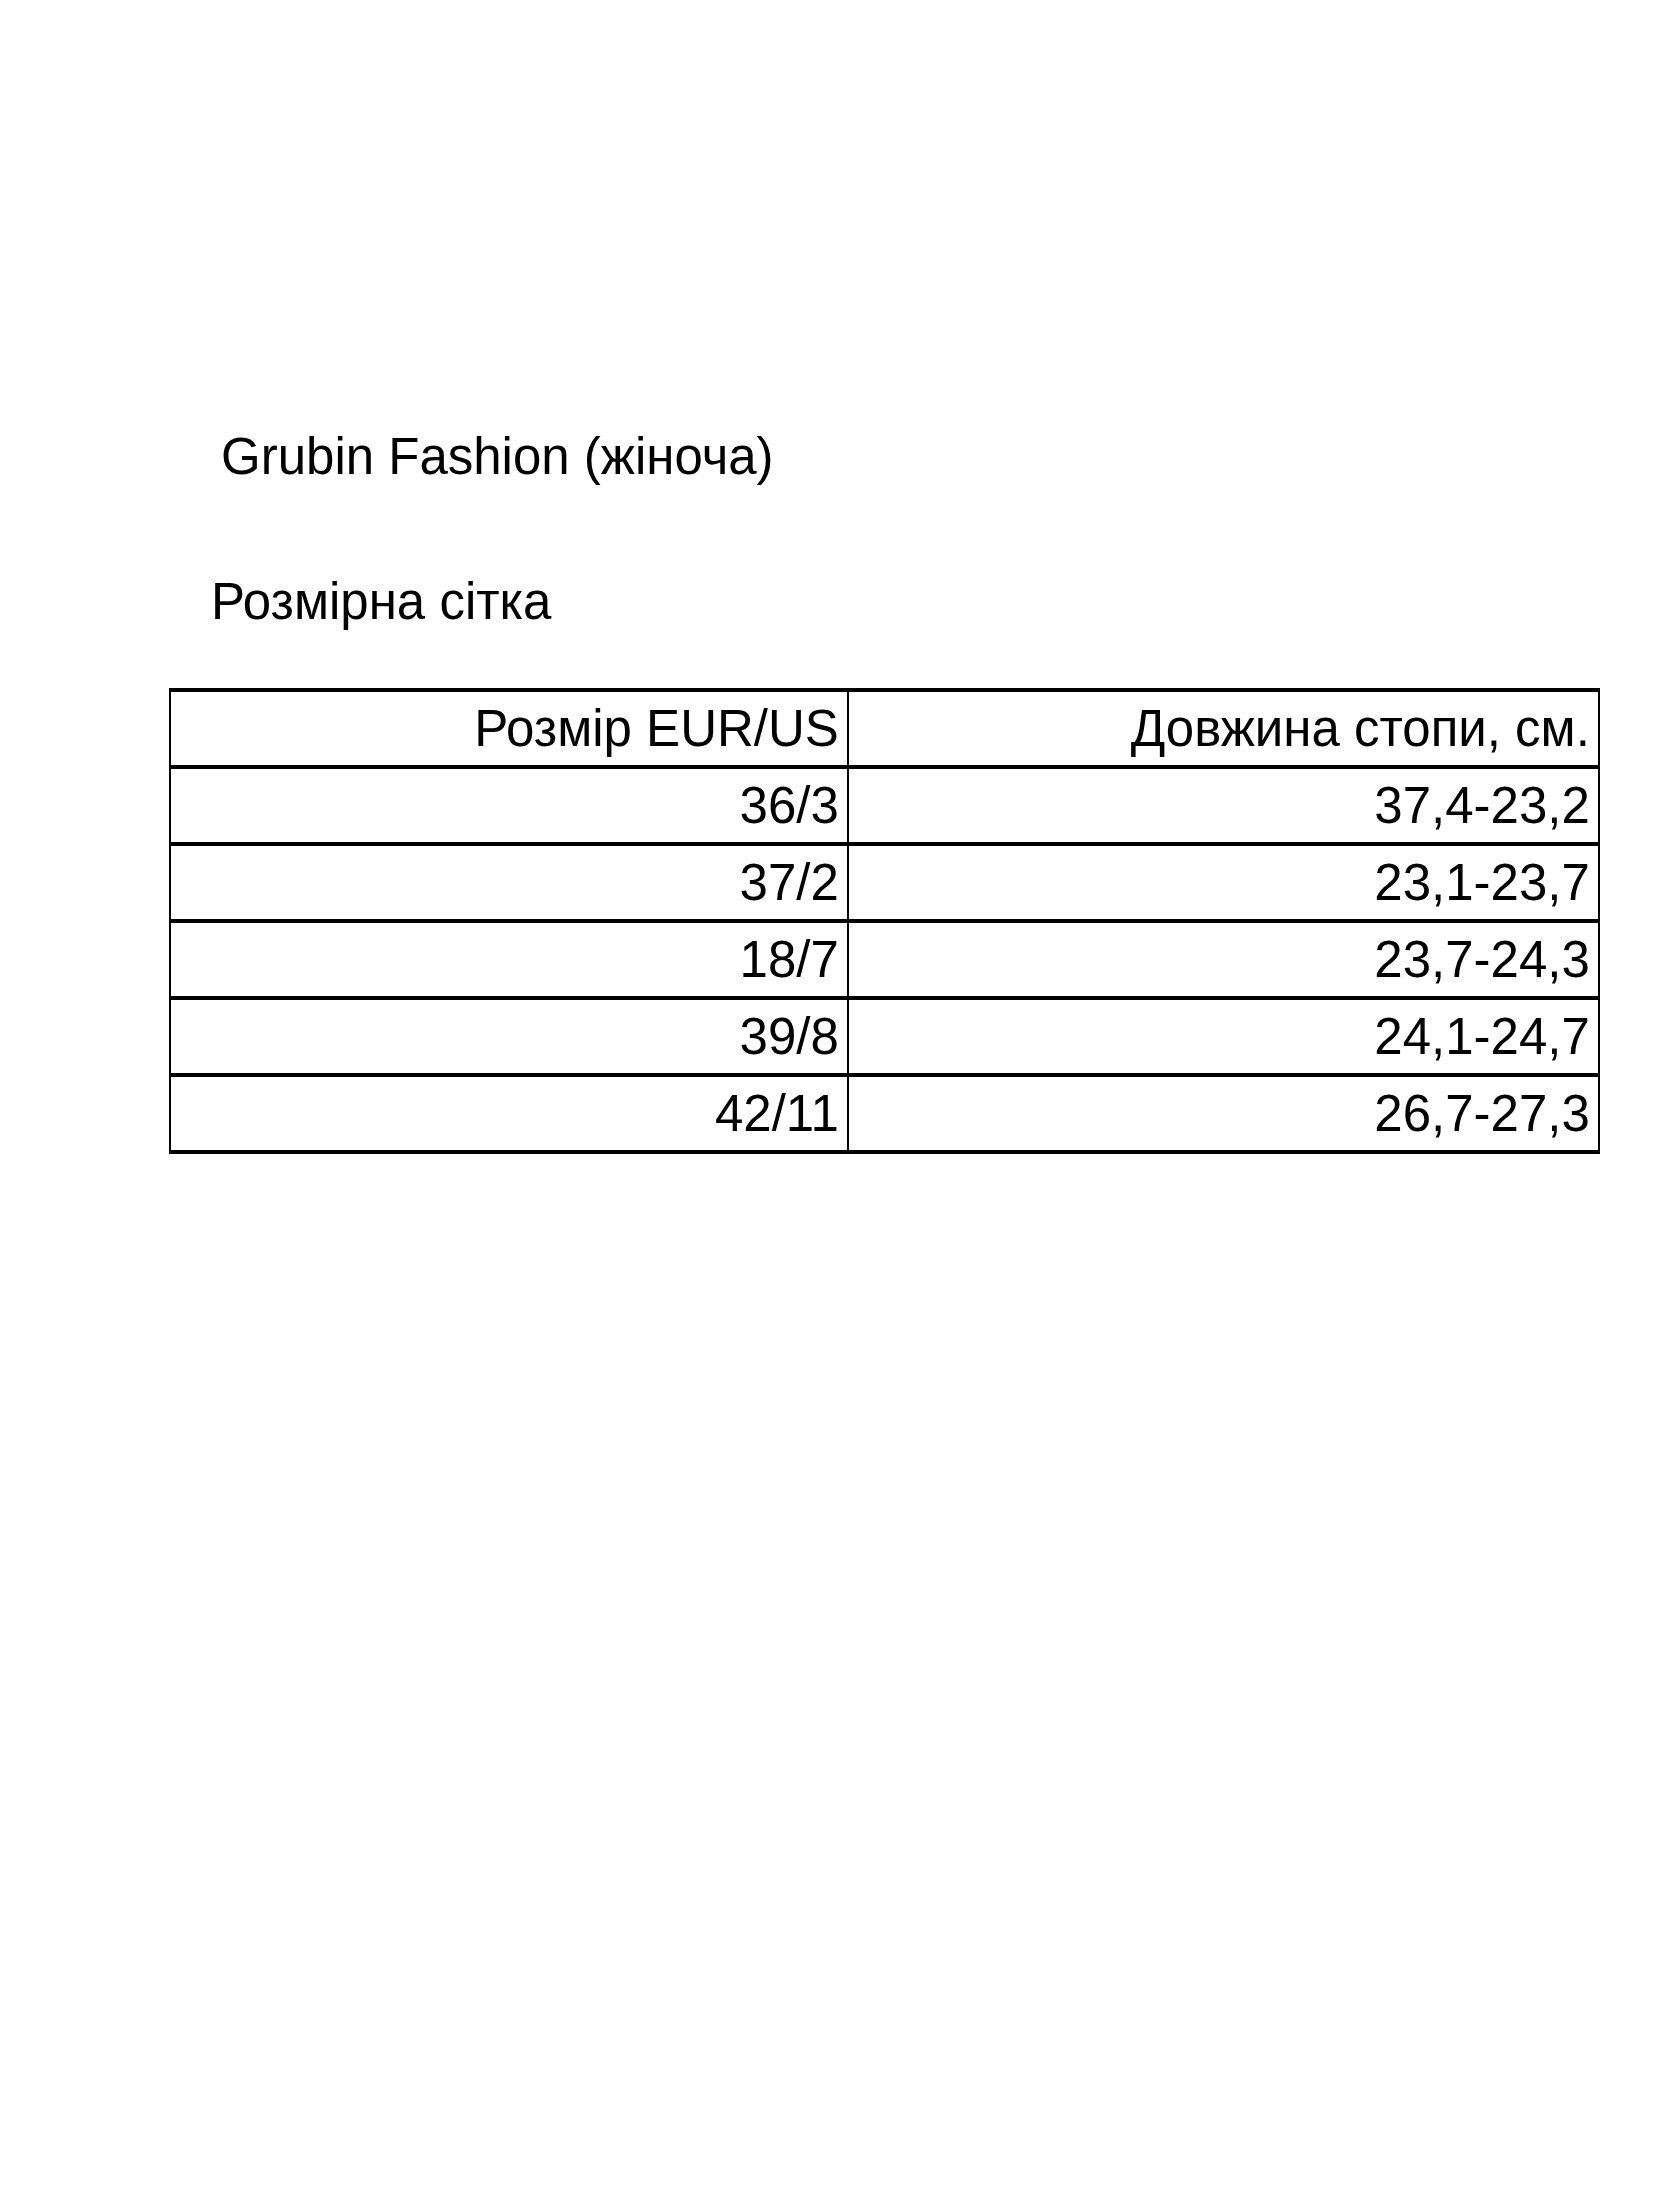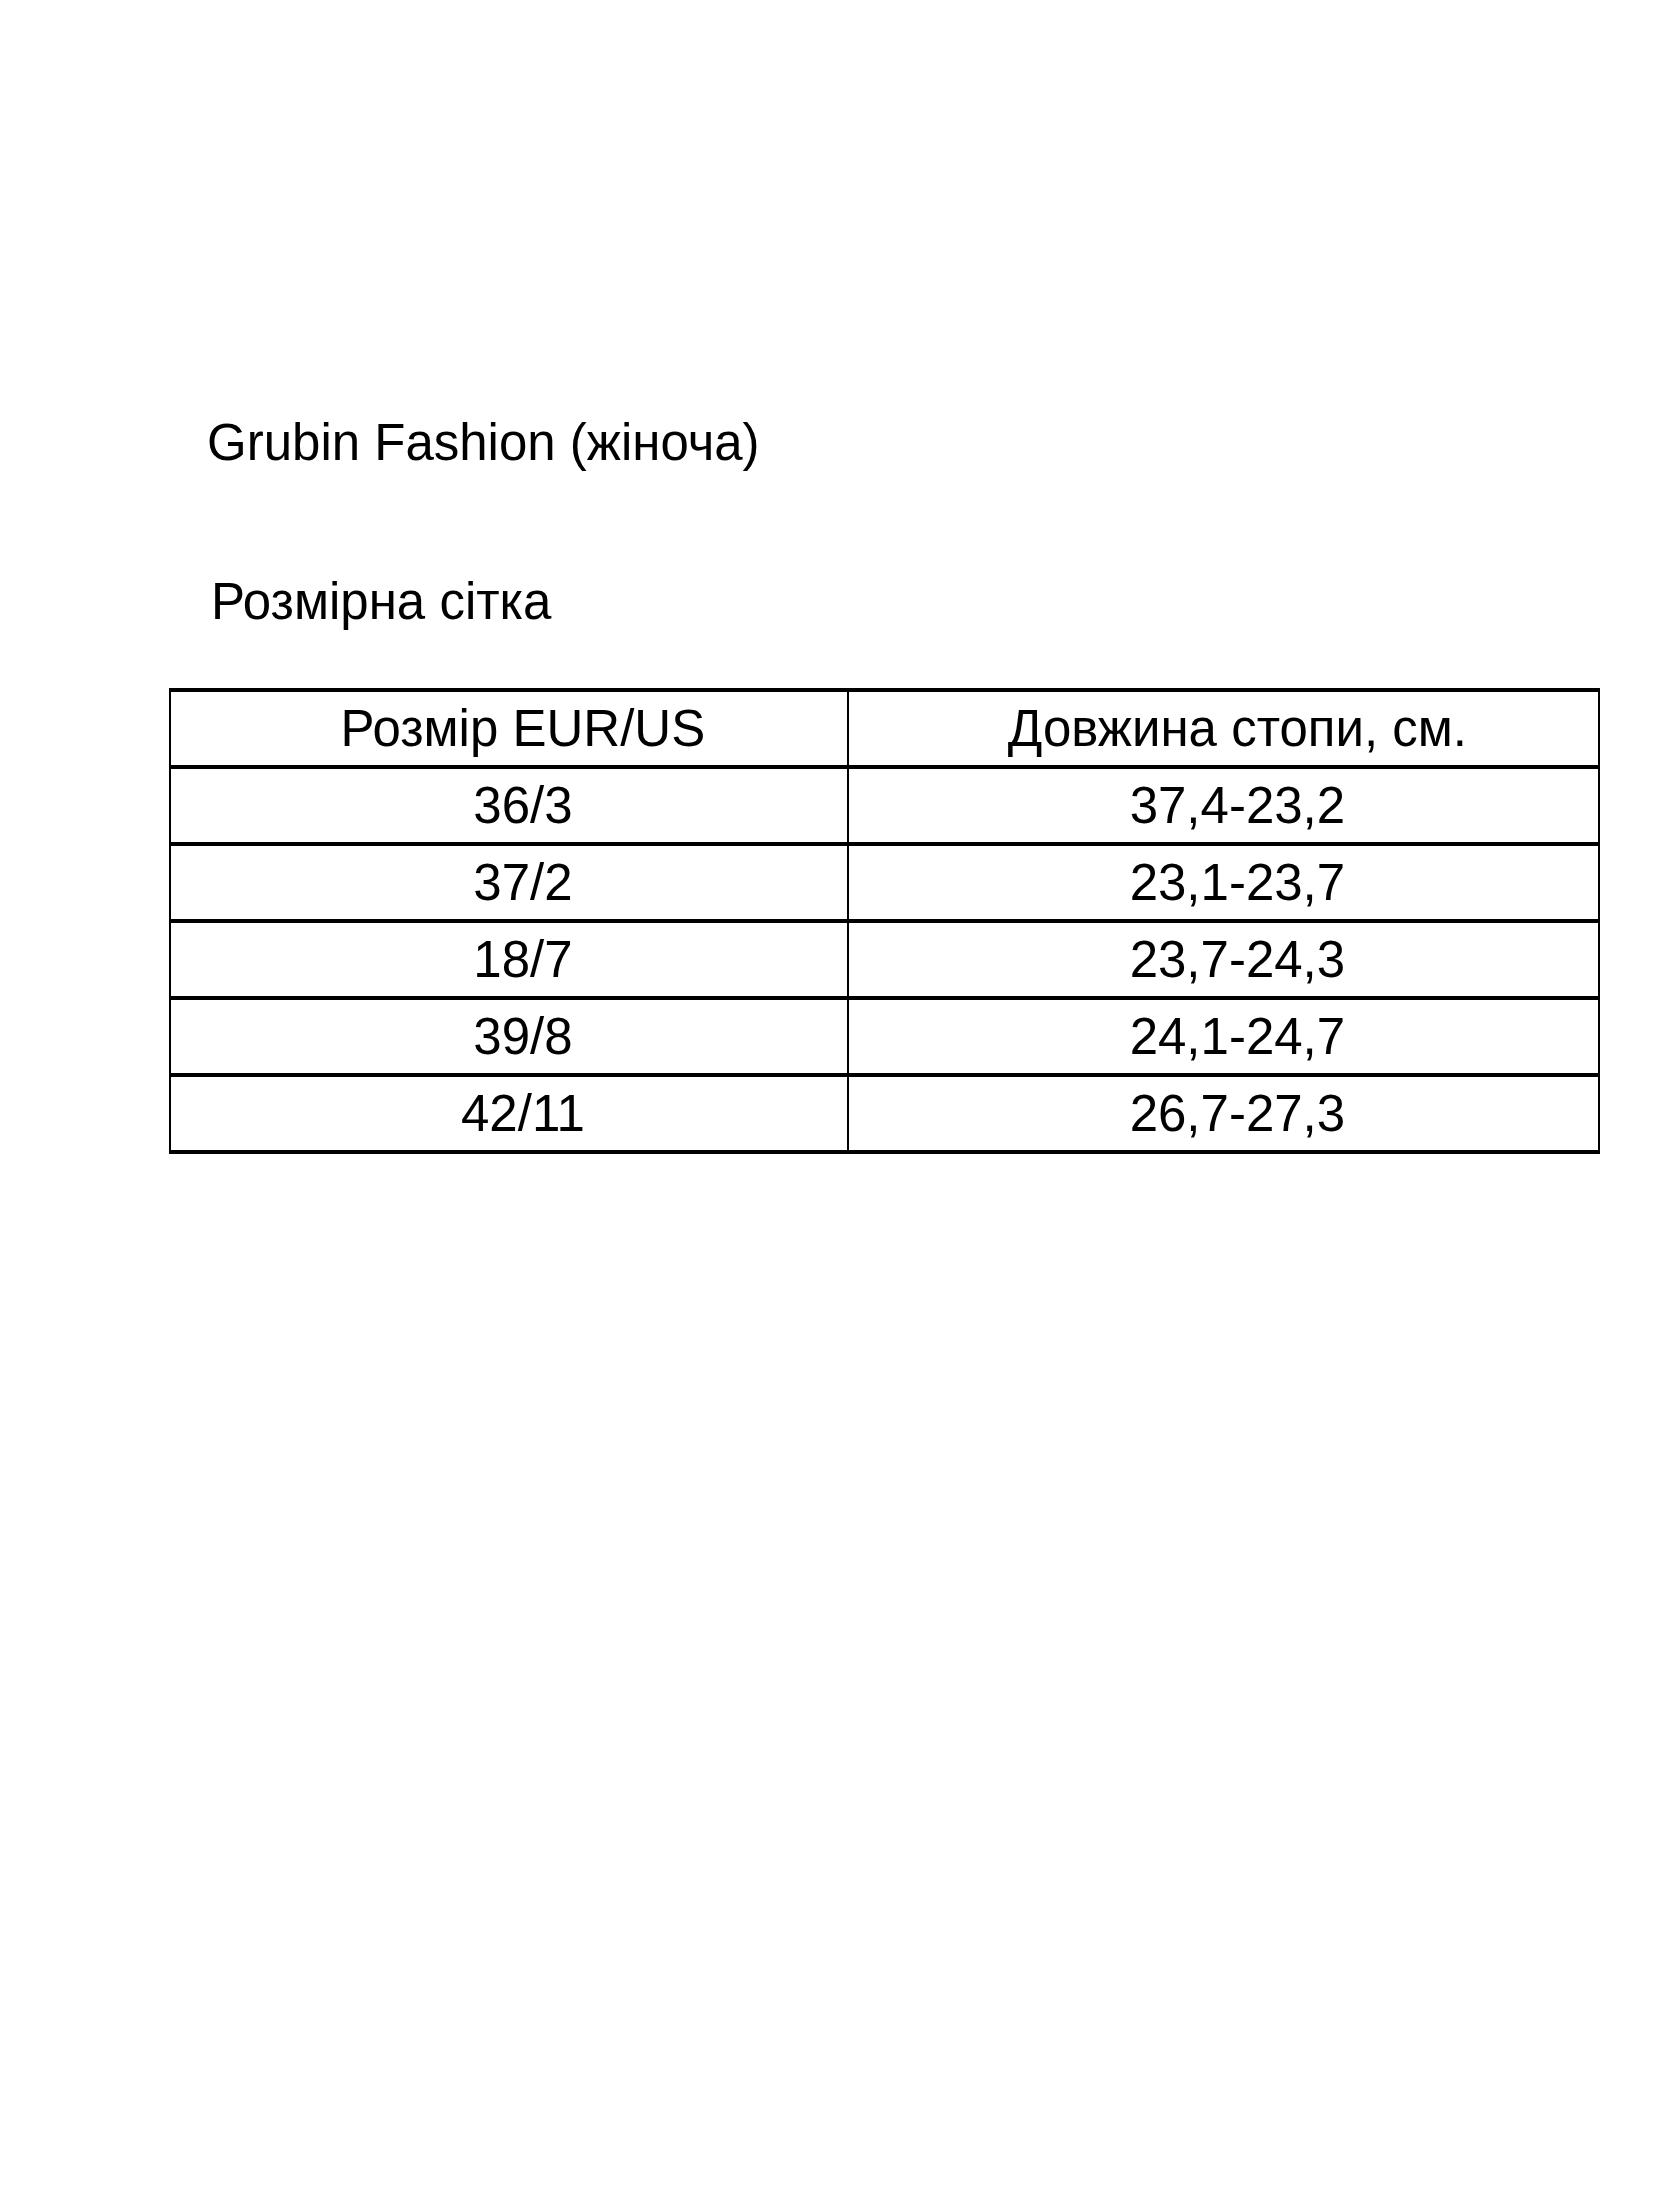--- a/index.html
+++ b/index.html
@@ -15,21 +15,21 @@
   .page {
     position: relative;
     width: 1654px;
     height: 2205px;
     background: var(--bg, #ffffff);
   }
   .title {
     position: absolute;
     left: 207px;
     top: 415px;
-    margin: 0;
+    margin: 14px;
     font-size: 51px;
     font-weight: 400;
     line-height: 1.1;
     white-space: nowrap;
   }
   .subtitle {
     position: absolute;
     left: 207px;
     top: 570px;
     margin: 4px;
@@ -51,21 +51,21 @@
   .size-table th,
   .size-table td {
     border-left: 2.5px solid var(--line, #000000);
     border-right: 2.5px solid var(--line, #000000);
     border-top: 4.1px solid var(--line, #000000);
     border-bottom: 4.1px solid var(--line, #000000);
     height: 73px;
     padding: 0 8.2px 0 36px;
     font-size: 51px;
     font-weight: 400;
-    text-align: center;
+    text-align: right;
     vertical-align: middle;
     line-height: 1;
     white-space: nowrap;
     overflow: hidden;
   }
 </style>
 </head>
 <body>
 
 <div class="page">

